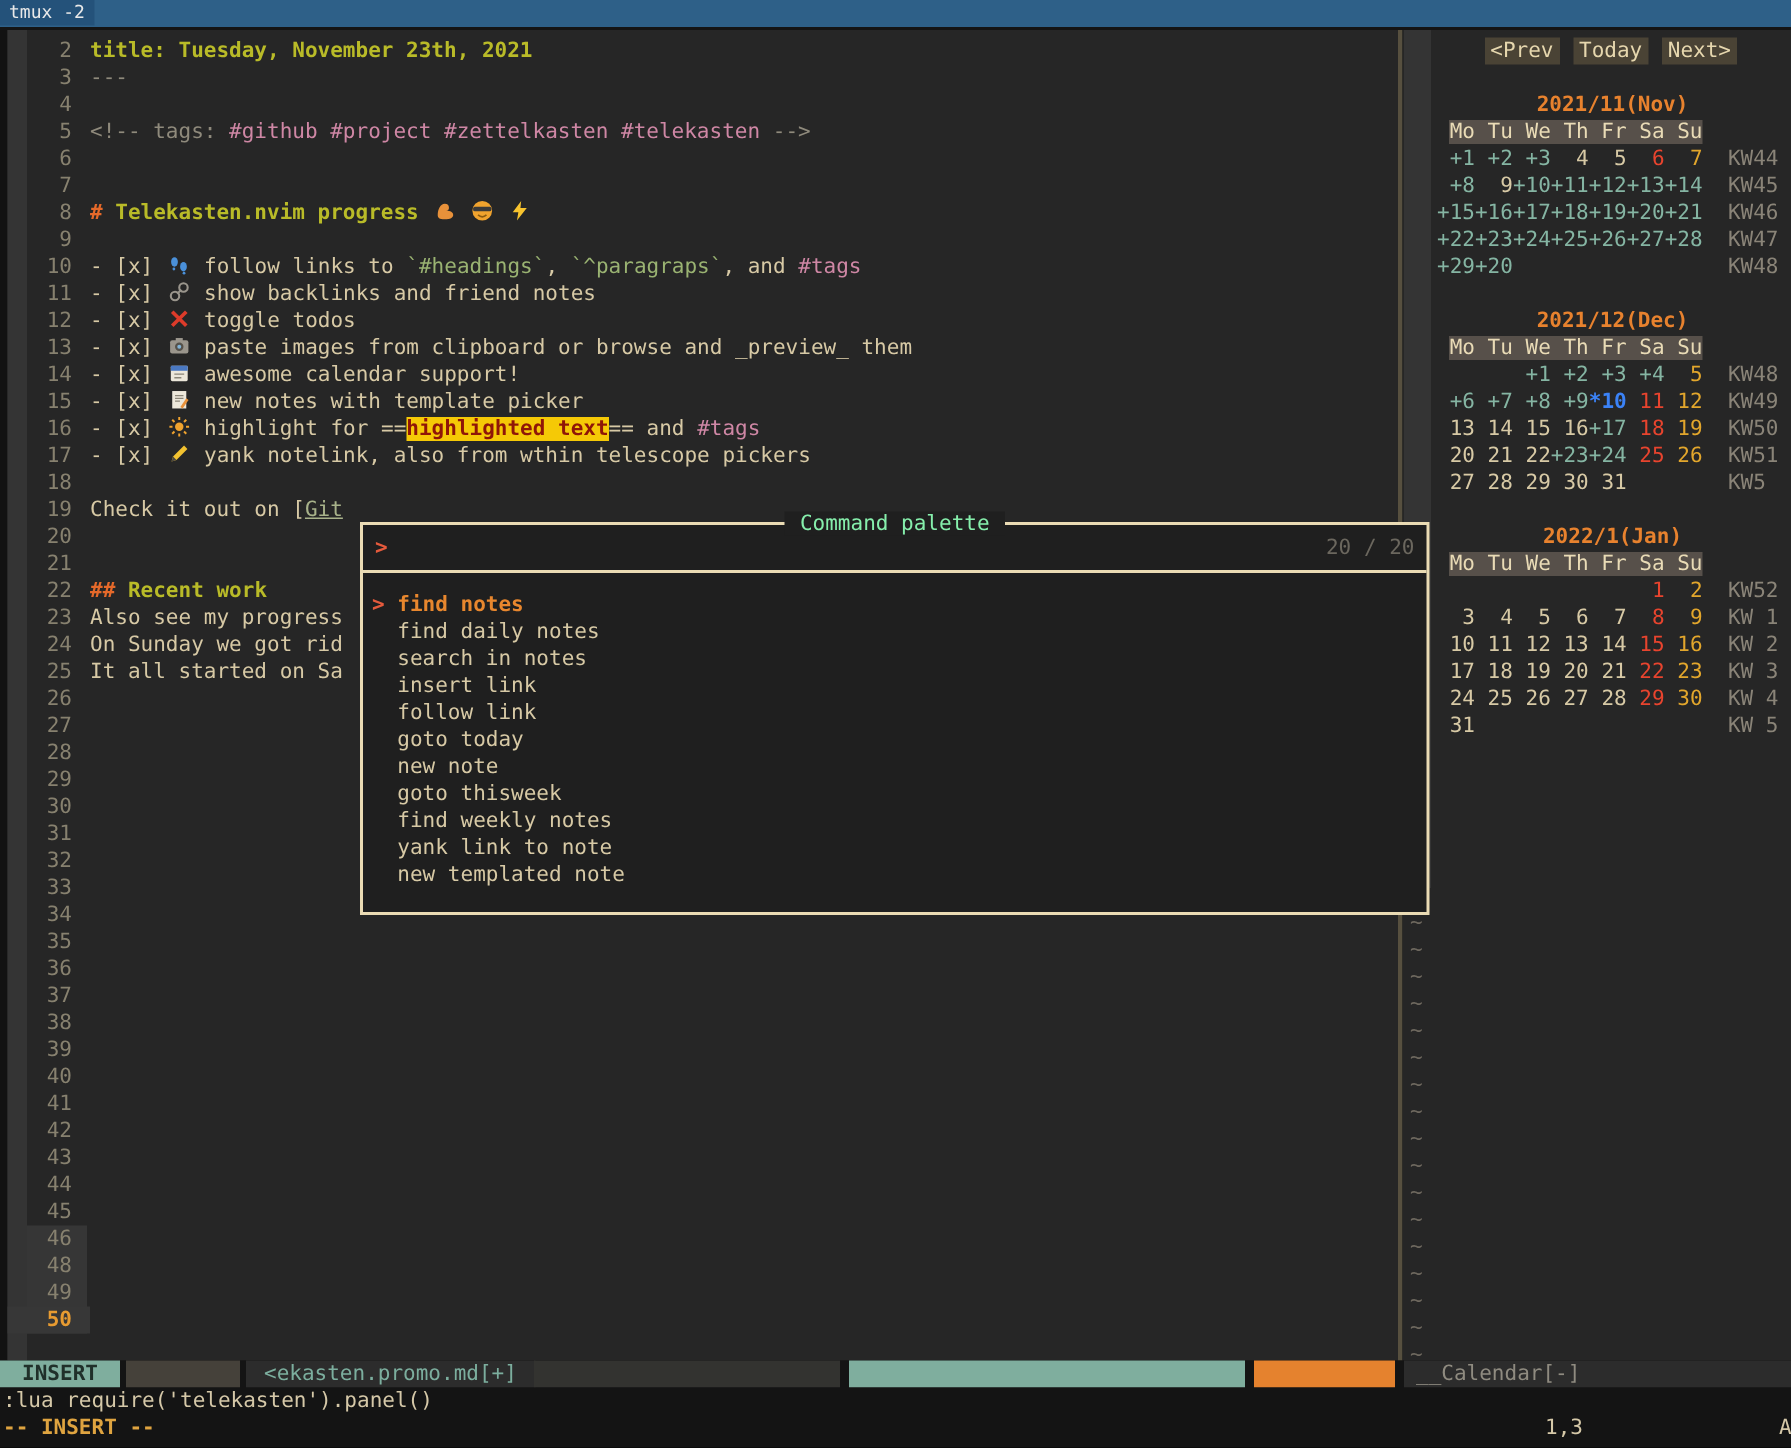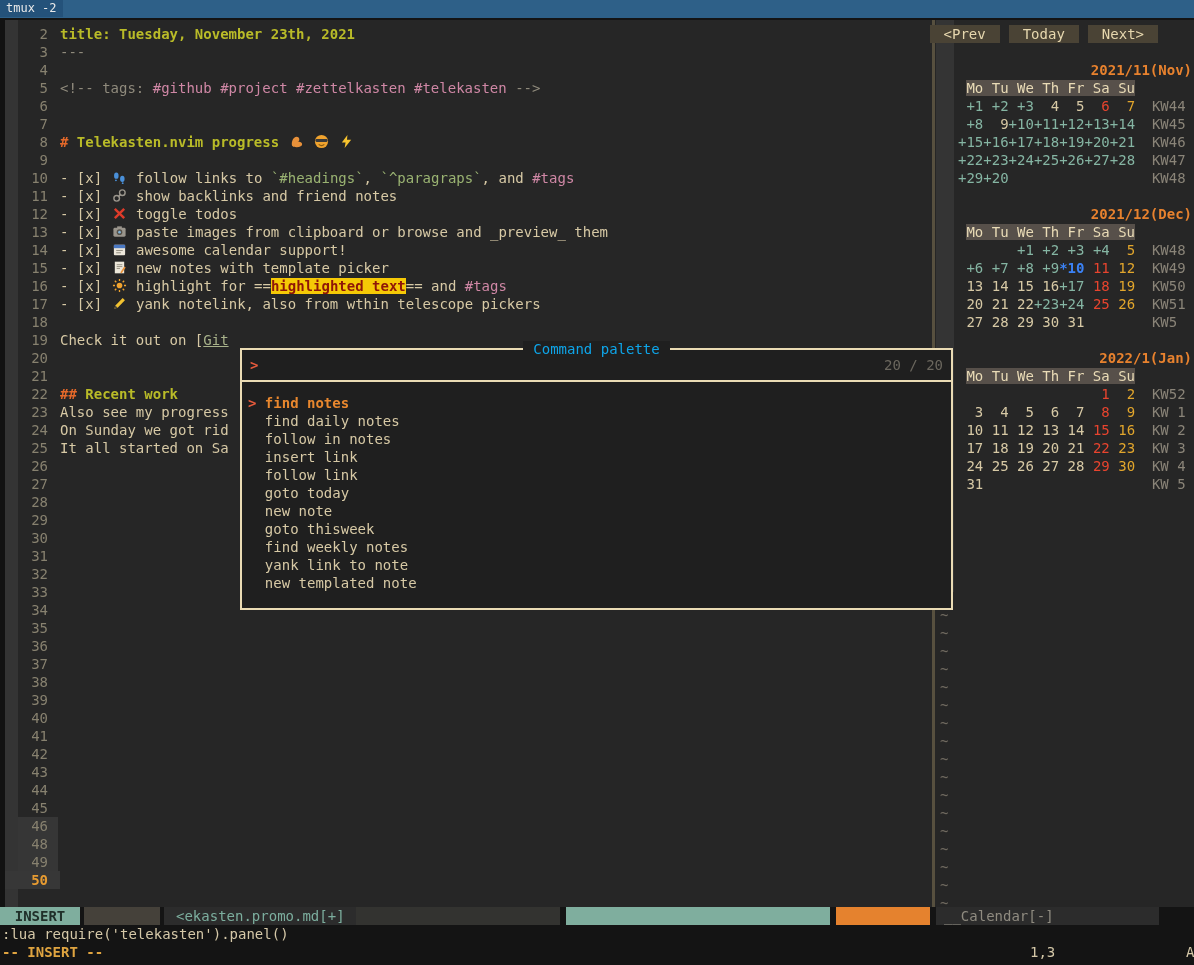--- a/index.html
+++ b/index.html
@@ -32,35 +32,35 @@
   .c-code{color:#9ab372;}
   .c-txt{color:#d7c9a5;}
   .c-mark{background:#f5c906;color:#8f1608;font-weight:bold;}
   .c-link{color:#a8b28a;text-decoration:underline;}
   .emoji{display:inline-block;width:17px;text-align:center;}
   .emoji svg{vertical-align:-2px;}
   
   #calendar{left:954px;top:7px;width:240px;}
   .cal-row{height:18px;white-space:pre;padding-left:4px;}
   #cal-nav{display:flex;justify-content:flex-end;gap:9px;padding-right:36px;box-sizing:border-box;}
-  .nav-btn{background:#4a4335;color:#e6d7ae;padding:0 14px;cursor:default;}
-  .cal-title{color:#e8822e;font-weight:bold;text-align:right;width:234px;}
+  .nav-btn{background:#4a4335;color:#e6d7ae;padding:0 4px;cursor:default;}
+  .cal-title{color:#e8822e;font-weight:bold;text-align:center;width:234px;}
   .cal-hdr-bg{background:#57504a;color:#e9dbb6;}
   .d-n{color:#85b5a3;}
   .d-p{color:#d7c9a5;}
   .d-sa{color:#e8442e;}
   .d-su{color:#e2a62c;}
   .d-td{color:#3b82f6;font-weight:bold;}
   .d-e{color:#262626;}
   .kw{color:#8a8478;}
   #tildes{left:936px;top:588px;width:30px;height:301px;overflow:hidden;color:#6f695f;}
   .tilde-row{height:18px;padding-left:4px;}
   
   #popup{left:240px;top:330px;width:709px;height:258px;background:#1f1f1f;border:2px solid #eadbb4;}
-  #popup-title{position:absolute;top:-10px;left:0;width:100%;text-align:center;color:#0ea5e9;}
+  #popup-title{position:absolute;top:-10px;left:0;width:100%;text-align:center;color:#86efac;}
   #popup-title span{background:#1f1f1f;padding:0 10px;}
   #popup-prompt{height:30px;border-bottom:2px solid #eadbb4;display:flex;align-items:center;padding:0 8px;}
   #prompt-caret{color:#e55a3c;font-weight:bold;}
   #popup-count{margin-left:auto;color:#6b675e;}
   #popup-list{padding-top:12px;}
   .pal-item{height:18px;white-space:pre;padding-left:6px;color:#d7c9a5;cursor:default;}
   .pal-item.sel{color:#e8872e;font-weight:bold;}
   .pal-caret{color:#e55a3c;}
   
   #statusline{left:0;top:907px;width:1194px;height:18px;background:#141414;padding-left:20px;}
@@ -68,21 +68,21 @@
   #seg-mode{left:0;width:80px;background:#7fae9e;color:#20302a;font-weight:bold;text-align:center;}
   #seg-branch{left:84px;width:76px;background:#45413a;color:#9b968a;text-align:center;}
   #seg-branch svg{vertical-align:-2px;}
   #seg-file{left:164px;padding:0 12px;background:#2c2c2c;color:#7cae9e;}
   #seg-ft{left:356px;width:204px;background:#333330;text-align:center;}
   #ft-name{color:#e6e2d6;font-weight:bold;}
   #ft-enc{color:#8f8b80;}
   #seg-words{left:566px;width:264px;background:#7fae9e;color:#22302a;text-align:center;}
   #seg-words b{font-weight:bold;}
   #seg-buf{left:836px;width:94px;background:#e5822e;color:#2b1d10;text-align:center;}
-  #seg-cal{left:936px;width:223px;background:#2c2c2c;color:#8f8b80;padding-left:8px;box-sizing:border-box;}
+  #seg-cal{left:936px;width:258px;background:#2c2c2c;color:#8f8b80;padding-left:8px;box-sizing:border-box;}
   
   #cmdline{left:0;top:925px;width:1194px;height:18px;color:#d5c8a8;padding-left:2px;box-sizing:border-box;background:#141414;}
   #modeline{left:0;top:943px;width:1005px;height:18px;background:#141414;}
   #mode-text{position:absolute;left:2px;color:#dfa440;font-weight:bold;}
   #ruler{position:absolute;left:1030px;color:#d5c8a8;}
   #scrollpos{position:absolute;left:1158px;color:#d5c8a8;margin-left:28px;}
 </style>
 </head>
 <body>
 
@@ -251,21 +251,21 @@
 
     <div id="popup" class="abs">
       <div id="popup-title"><span>Command palette</span></div>
       <div id="popup-prompt">
         <span id="prompt-caret">&gt;</span>
         <span id="popup-count">20 / 20</span>
       </div>
       <div id="popup-list">
           <div class="pal-item sel"><span class="pal-caret">&gt; </span><span>find notes</span></div>
           <div class="pal-item">  <span>find daily notes</span></div>
-          <div class="pal-item">  <span>follow in notes</span></div>
+          <div class="pal-item">  <span>search in notes</span></div>
           <div class="pal-item">  <span>insert link</span></div>
           <div class="pal-item">  <span>follow link</span></div>
           <div class="pal-item">  <span>goto today</span></div>
           <div class="pal-item">  <span>new note</span></div>
           <div class="pal-item">  <span>goto thisweek</span></div>
           <div class="pal-item">  <span>find weekly notes</span></div>
           <div class="pal-item">  <span>yank link to note</span></div>
           <div class="pal-item">  <span>new templated note</span></div>
         </div>
     </div>

